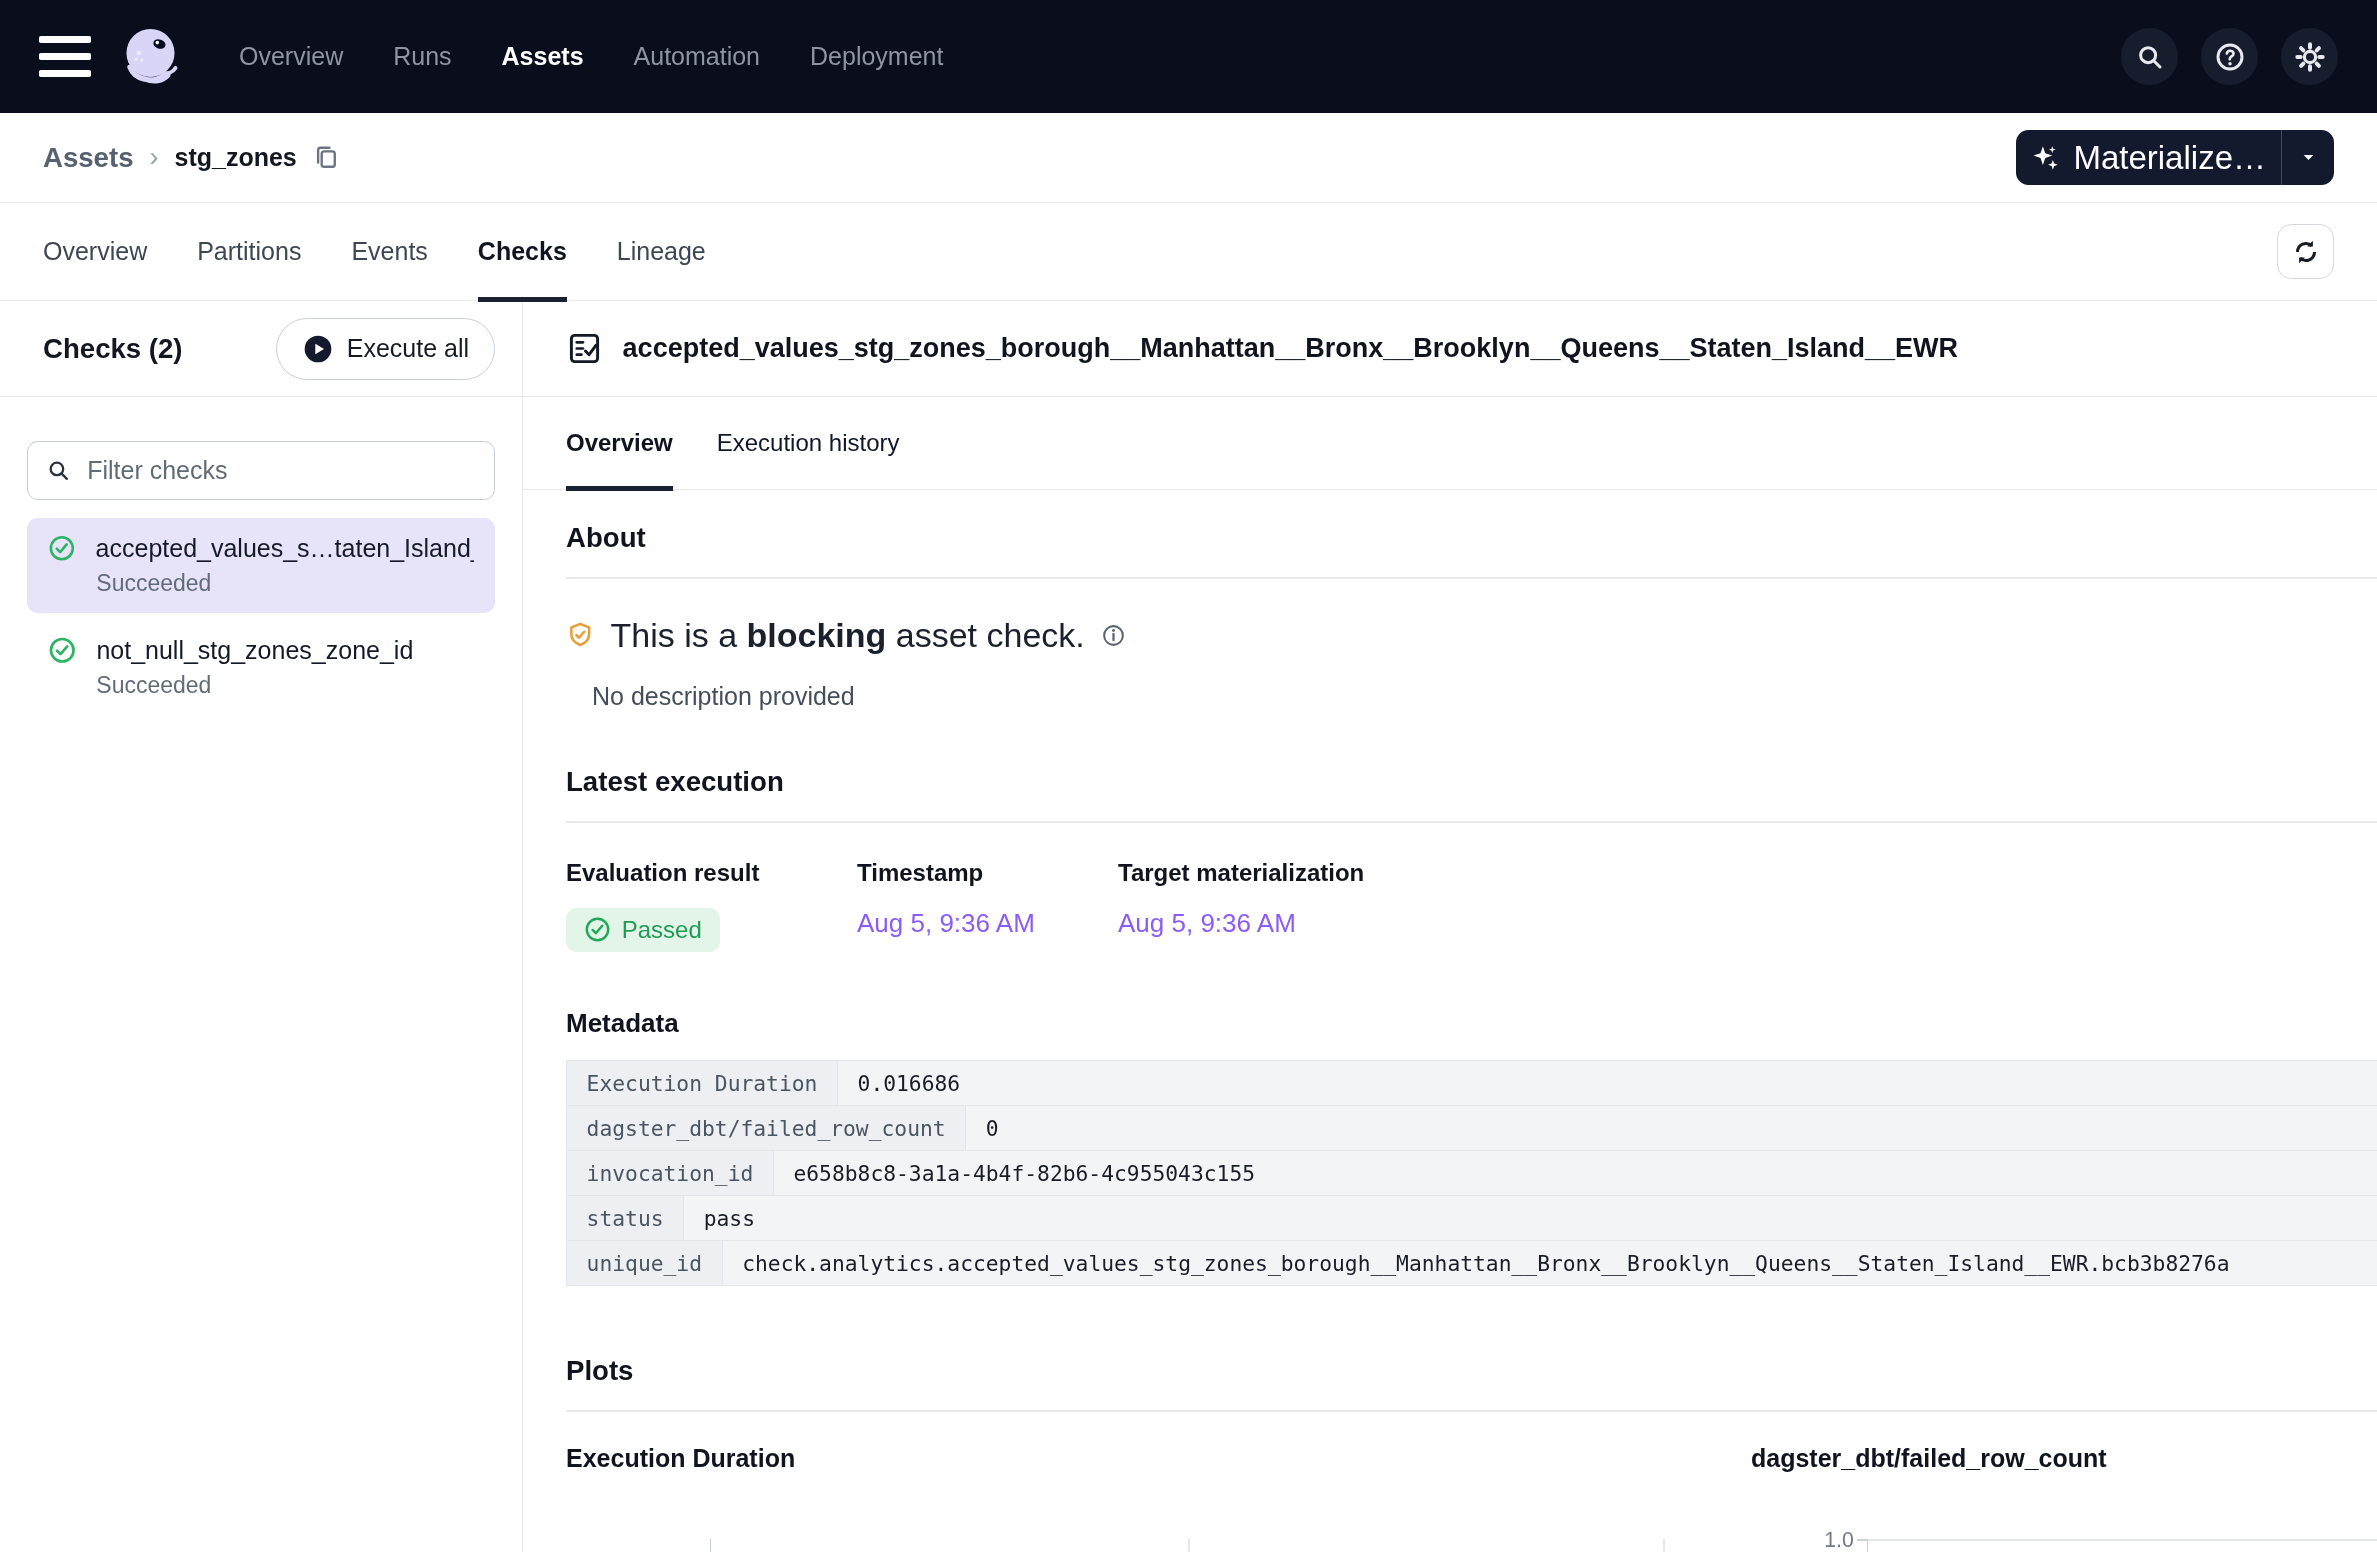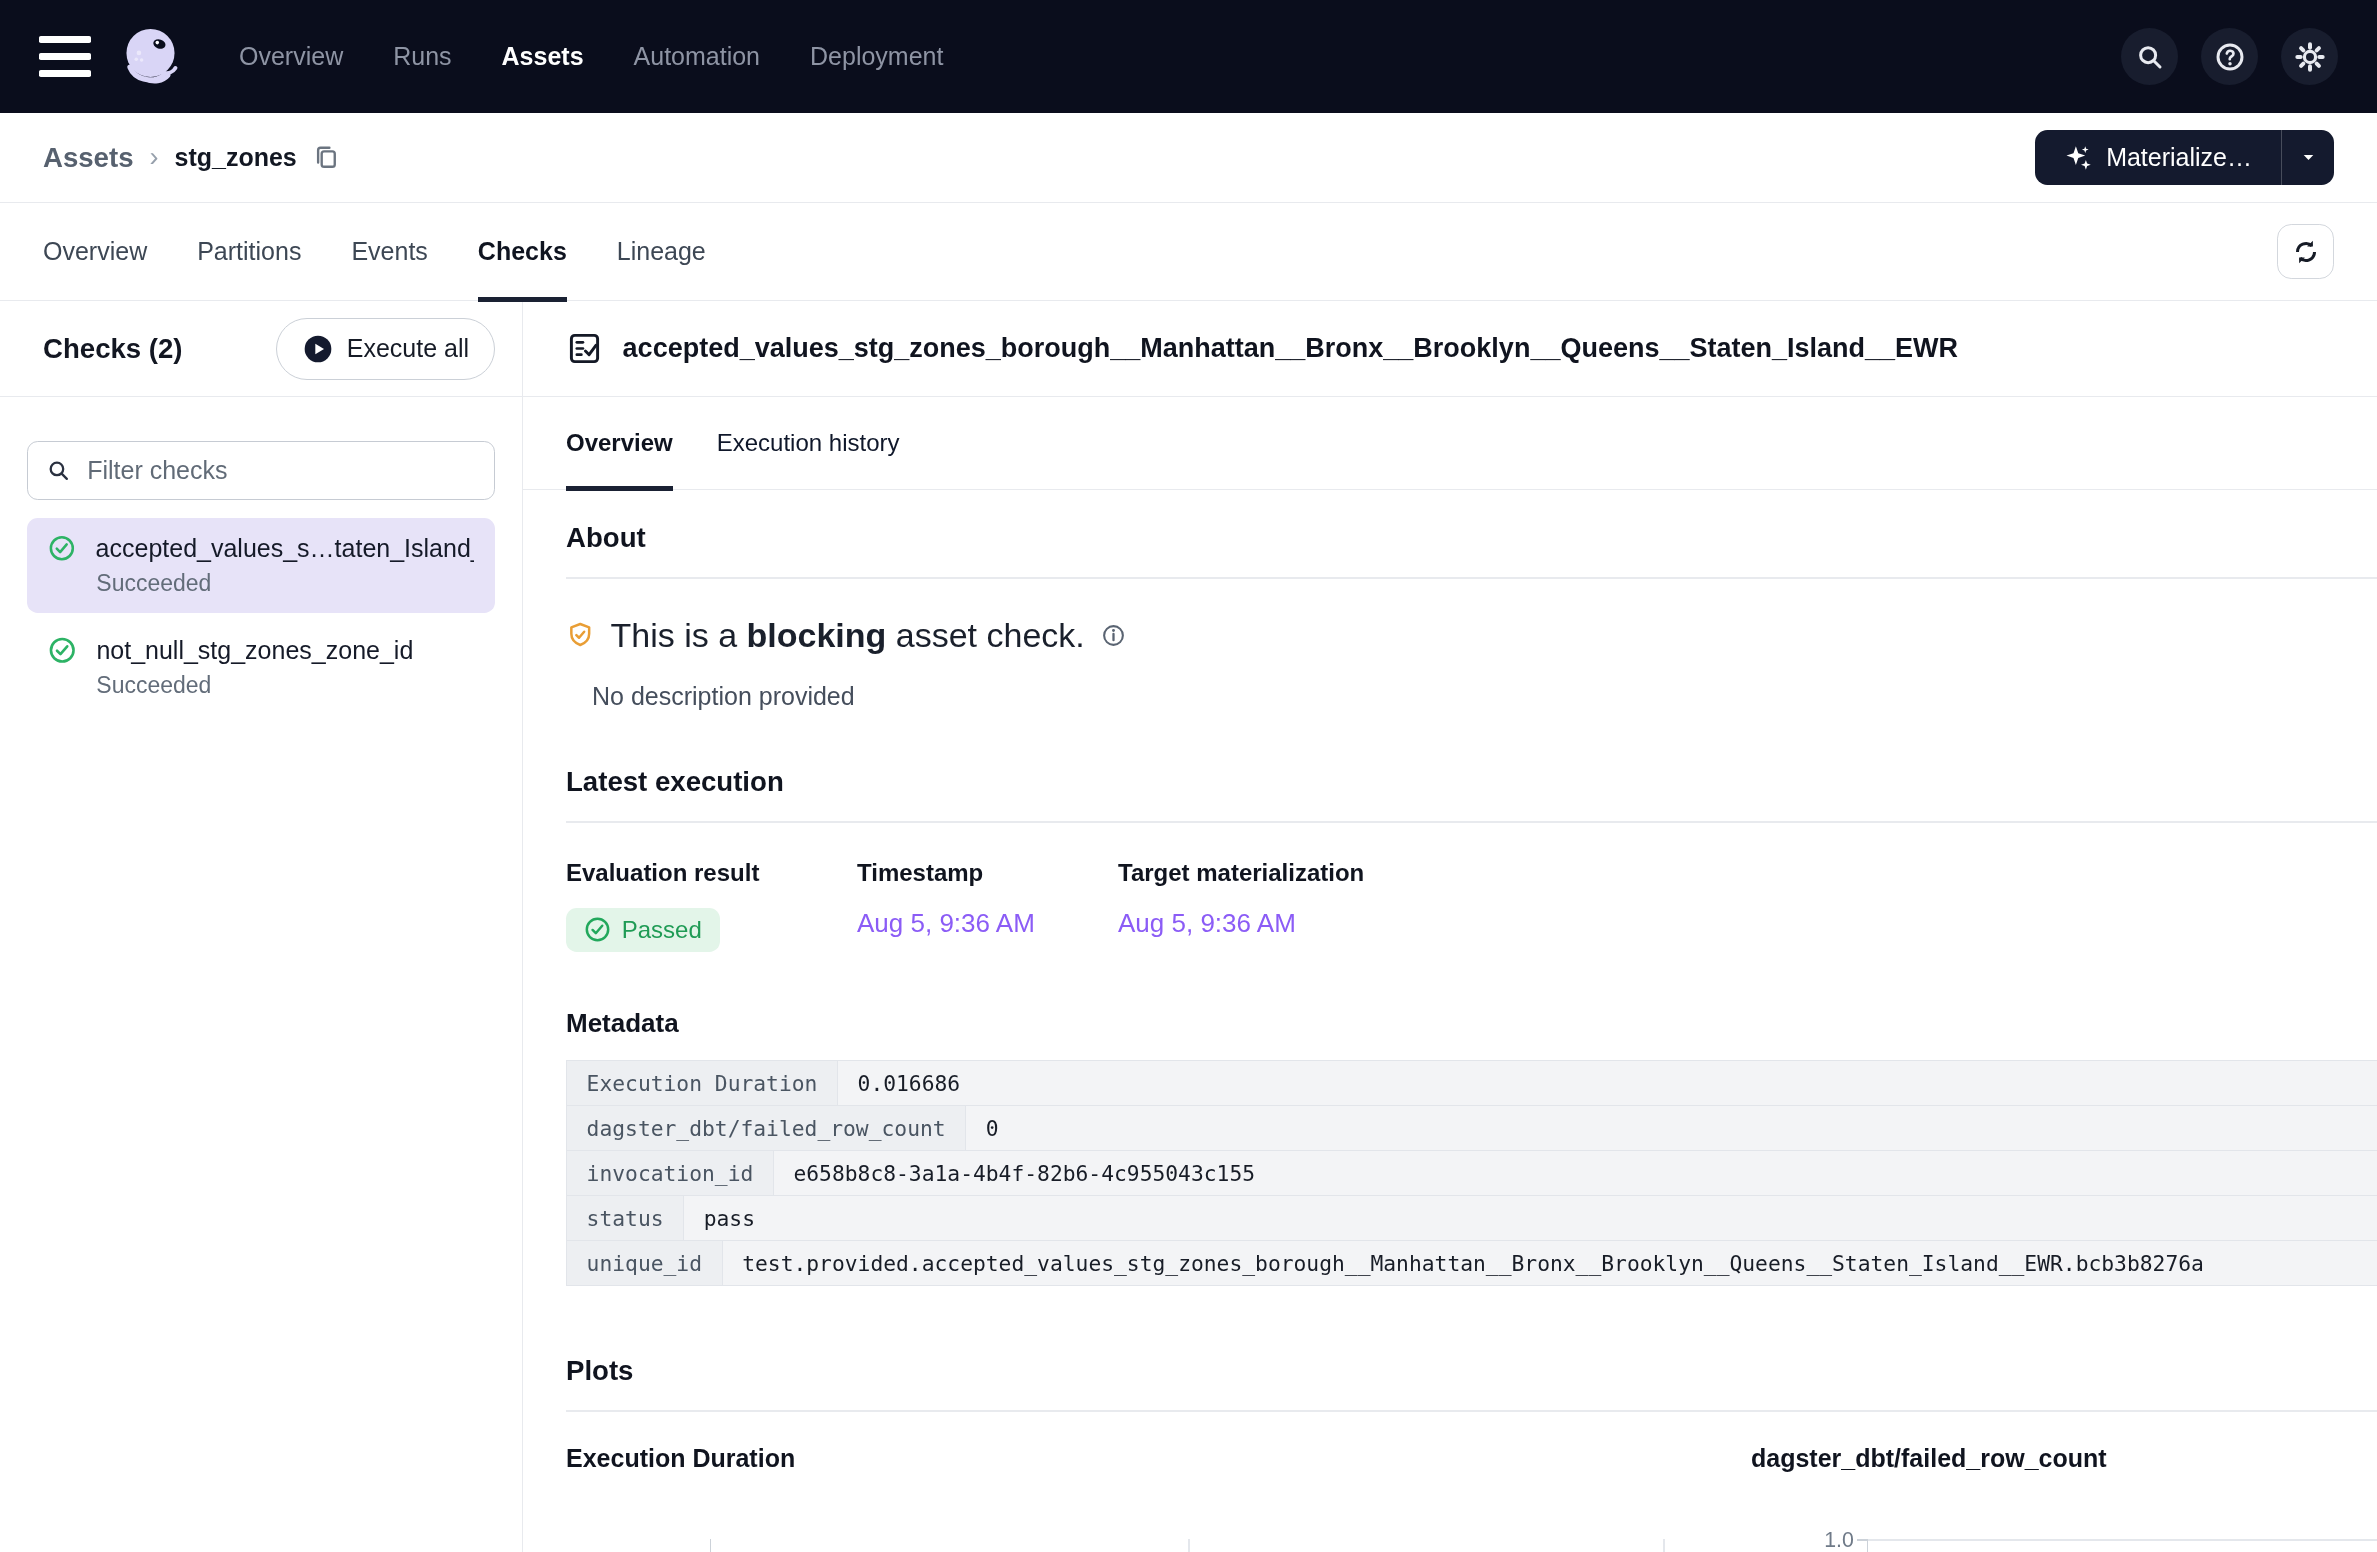--- a/index.html
+++ b/index.html
@@ -17,21 +17,21 @@
   .nav-actions{margin-left:auto;display:flex;gap:23px;}
   .icon-circle{width:57px;height:57px;border-radius:50%;background:#181d2e;display:flex;align-items:center;justify-content:center;cursor:pointer;border:none;}
 
   
   .crumb-row{height:90px;display:flex;align-items:center;padding:0 43px;border-bottom:1.8px solid #e8eaee;box-sizing:border-box;}
   .crumb-root{font-size:27.6px;font-weight:600;color:#57616f;cursor:pointer;}
   .crumb-sep{font-size:27px;color:#97a0ac;margin:0 16px;}
   .crumb-current{font-size:25px;font-weight:700;color:#121722;}
   .copy-btn{background:none;border:none;margin-left:14.2px;cursor:pointer;padding:0;display:flex;}
   .mat-split{margin-left:auto;display:flex;height:55px;border-radius:12.4px;overflow:hidden;background:#141a2e;}
-  .mat-main{display:flex;align-items:center;gap:12.4px;padding:0 29px;background:none;border:none;cursor:pointer;color:#fff;font-size:25px;font-family:inherit;}
+  .mat-main{display:flex;align-items:center;gap:12.4px;padding:0 15px;background:none;border:none;cursor:pointer;color:#fff;font-size:33px;font-family:inherit;}
   .mat-caret{width:53px;display:flex;align-items:center;justify-content:center;border:none;background:none;border-left:1.8px solid rgba(255,255,255,.22);cursor:pointer;}
 
   
   .tabs-row{height:98px;display:flex;align-items:stretch;padding:0 43px;border-bottom:1.8px solid #e8eaee;box-sizing:border-box;position:relative;}
   .atab{display:flex;align-items:center;font-size:25px;color:#3d4754;margin-right:50px;position:relative;cursor:pointer;}
   .atab.active{color:#0f1420;font-weight:700;}
   .atab.active::after{content:"";position:absolute;left:0;right:0;bottom:-1.8px;height:5.3px;background:#1a2133;}
   .refresh-btn{position:absolute;right:43px;top:21.3px;width:57px;height:55px;border-radius:14.2px;border:1.8px solid #d3d7dd;background:#fff;display:flex;align-items:center;justify-content:center;cursor:pointer;}
 
   
@@ -323,21 +323,21 @@
         <div class="meta-row">
           <div class="meta-key">invocation_id</div>
           <div class="meta-val">e658b8c8-3a1a-4b4f-82b6-4c955043c155</div>
         </div>
         <div class="meta-row">
           <div class="meta-key">status</div>
           <div class="meta-val">pass</div>
         </div>
         <div class="meta-row">
           <div class="meta-key">unique_id</div>
-          <div class="meta-val">test.provided.accepted_values_stg_zones_borough__Manhattan__Bronx__Brooklyn__Queens__Staten_Island__EWR.bcb3b8276a</div>
+          <div class="meta-val">check.analytics.accepted_values_stg_zones_borough__Manhattan__Bronx__Brooklyn__Queens__Staten_Island__EWR.bcb3b8276a</div>
         </div>
       </div>
 
       <div class="h2" style="margin-top:69px;">Plots</div>
       <div class="rule"></div>
       <div class="plots-row">
         <div class="plot-col-left">
           <div class="chart-title">Execution Duration</div>
           <div class="chart-area ca-left">
             <div class="vgrid" style="left:50%;"></div>

